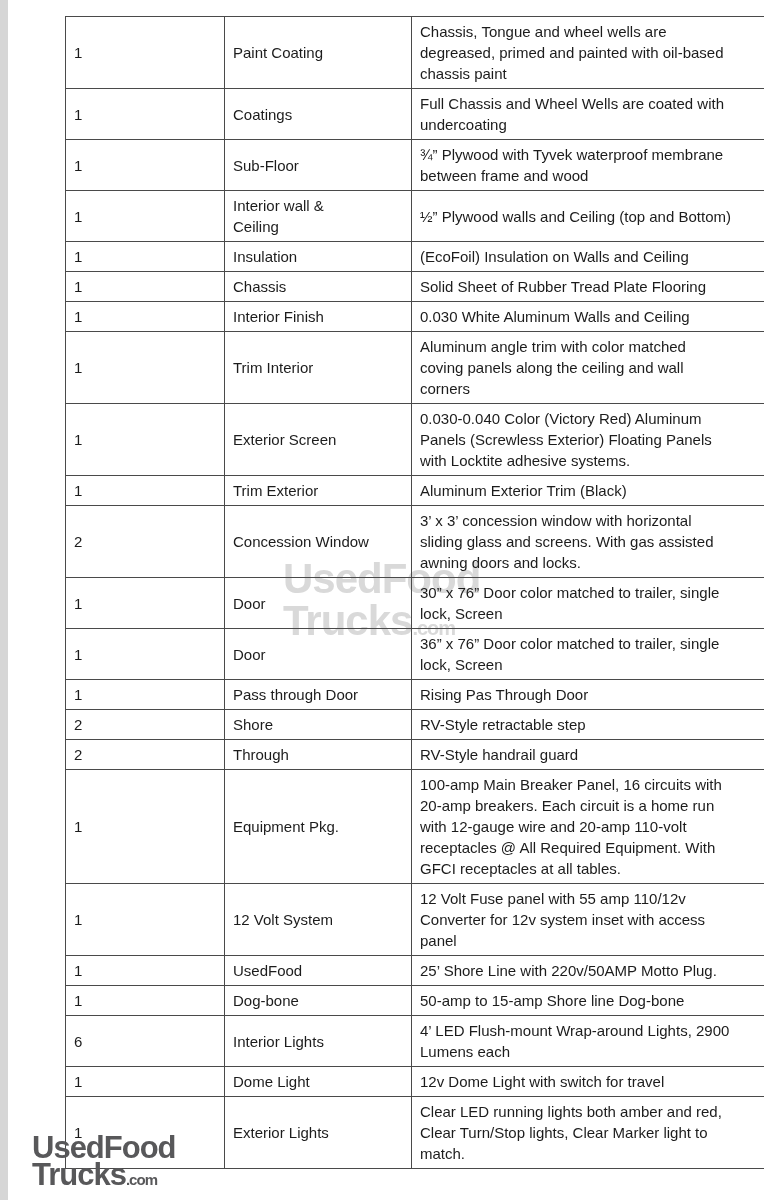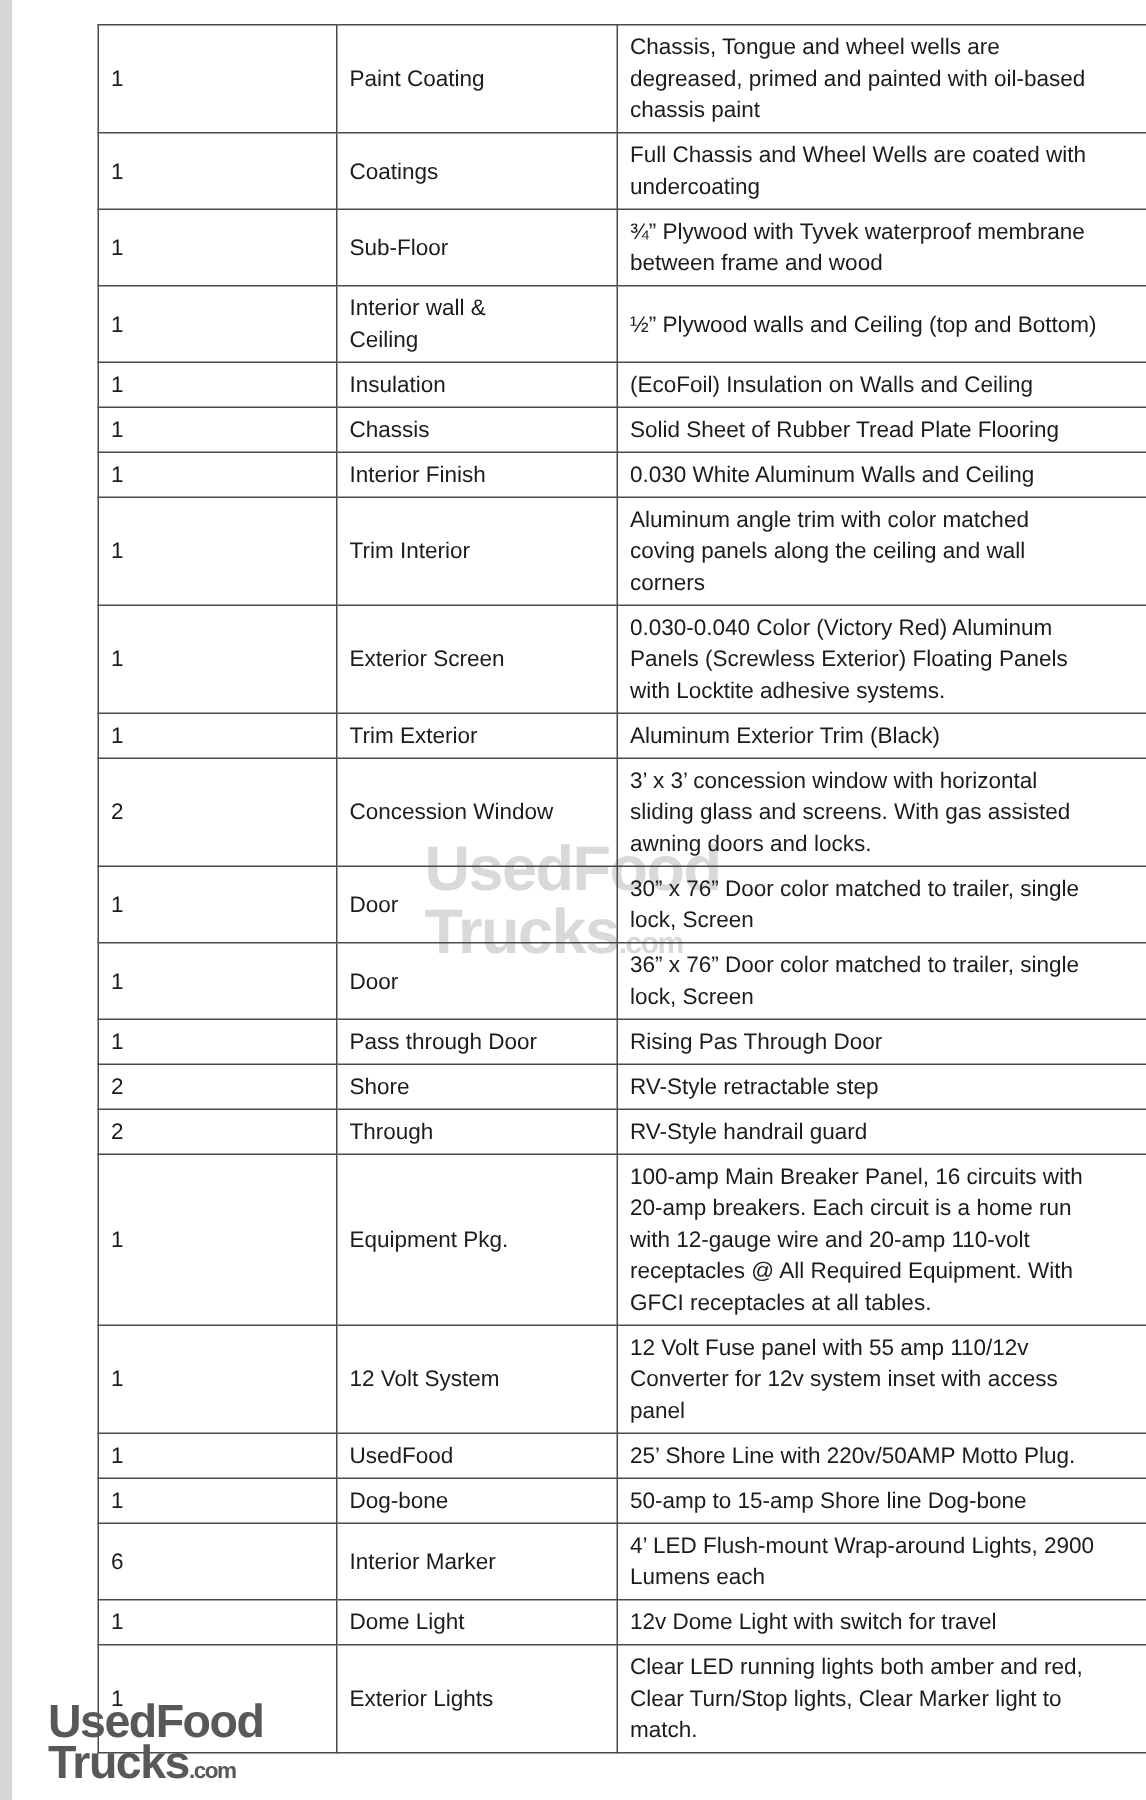--- a/index.html
+++ b/index.html
@@ -223,21 +223,21 @@
           <td class="item-cell">UsedFood</td>
           <td class="description-cell">25’ Shore Line with 220v/50AMP Motto Plug.</td>
         </tr>
         <tr>
           <td class="qty-cell">1</td>
           <td class="item-cell">Dog-bone</td>
           <td class="description-cell">50-amp to 15-amp Shore line Dog-bone</td>
         </tr>
         <tr>
           <td class="qty-cell">6</td>
-          <td class="item-cell">Interior Marker</td>
+          <td class="item-cell">Interior Lights</td>
           <td class="description-cell">4’ LED Flush-mount Wrap-around Lights, 2900
 Lumens each</td>
         </tr>
         <tr>
           <td class="qty-cell">1</td>
           <td class="item-cell">Dome Light</td>
           <td class="description-cell">12v Dome Light with switch for travel</td>
         </tr>
         <tr>
           <td class="qty-cell">1</td>

